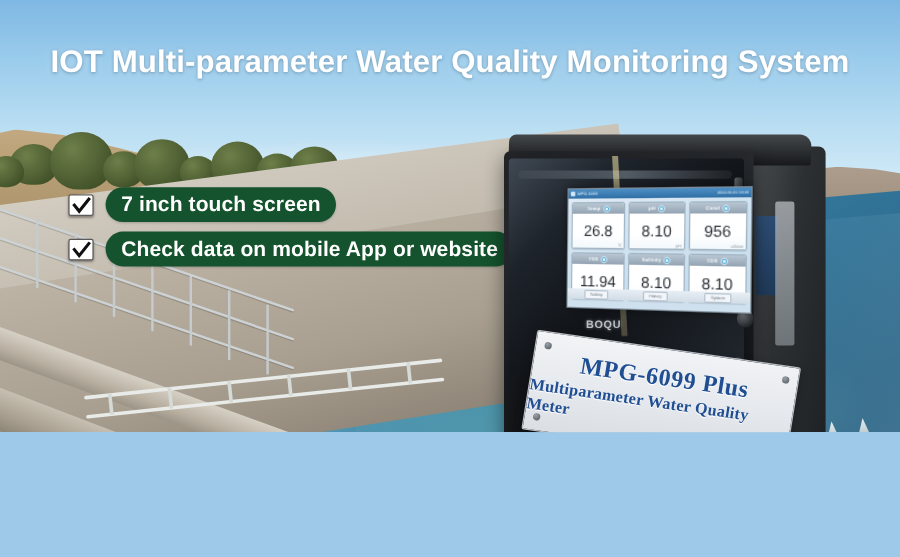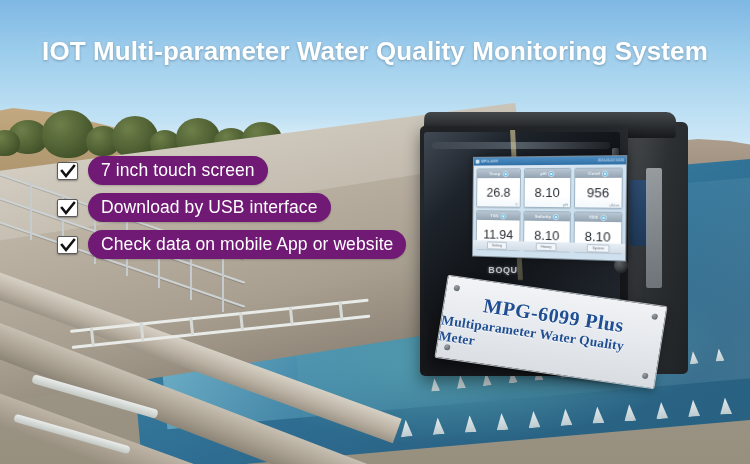--- a/index.html
+++ b/index.html
@@ -2,21 +2,21 @@
 <html><head>
 <meta charset="utf-8">
 <style>
   * { margin:0; padding:0; box-sizing:border-box; }
   html,body { width:750px; height:464px; }
   body {
     font-family:"Liberation Sans", sans-serif;
     background:#9ec9e8; overflow:hidden;
   }
   #stage {
-    position:relative; width:750px; height:464px; overflow:hidden;
+    position:relative; width:750px; height:360px; overflow:hidden;
   }
 
   
   .sky {
     position:absolute; left:0; top:0; width:750px; height:190px;
     background:linear-gradient(180deg,#7fb8e4 0%,#9ccdec 28%,#bcdff3 58%,#d6ecf8 85%,#e6f2f9 100%);
   }
   .sky-haze {
     position:absolute; left:0; top:70px; width:750px; height:110px;
     background:radial-gradient(ellipse 420px 90px at 38% 100%,rgba(255,255,255,.75),rgba(255,255,255,0) 70%);
@@ -150,21 +150,21 @@
   .frow { position:relative; height:37px; display:flex; align-items:center; }
   .cbx {
     width:21px; height:18px; flex:0 0 auto;
     background:#ffffff; border:1px solid #5a5a5a; border-radius:2px;
     position:relative; box-shadow:0 1px 2px rgba(0,0,0,.35);
   }
   .cbx svg { position:absolute; left:2px; top:1px; }
   .pill {
     margin-left:10px; height:29px; display:inline-flex; align-items:center;
     padding:0 13px 0 13px; border-radius:15px;
-    background:#701a75; color:#fff; font-size:17.5px; font-weight:400;
+    background:#14532d; color:#fff; font-size:17.5px; font-weight:700;
     white-space:nowrap; letter-spacing:.1px;
     box-shadow:0 1px 2px rgba(0,0,0,.18);
   }
 
   
   .device { position:absolute; left:418px; top:108px; width:272px; height:275px; }
   .encl-side {
     position:absolute; left:184px; top:14px; width:86px; height:252px;
     background:linear-gradient(100deg,#3a3d40 0%,#4a4e51 20%,#2d3033 55%,#1f2225 100%);
     border-radius:3px 6px 5px 4px;
@@ -438,28 +438,20 @@
       <span class="cbx">
         <svg width="16" height="15" viewBox="0 0 16 15">
             <path d="M2 7 L6 12 L14 2" stroke="#111" stroke-width="2.6" fill="none" stroke-linecap="square"></path>
           </svg>
       </span>
       <span class="pill">7 inch touch screen</span>
     </div>
 
 
 
-    <div class="frow">
-      <span class="cbx">
-        <svg width="16" height="15" viewBox="0 0 16 15">
-            <path d="M2 7 L6 12 L14 2" stroke="#111" stroke-width="2.6" fill="none" stroke-linecap="square"></path>
-          </svg>
-      </span>
-      <span class="pill">Download by USB interface</span>
-    </div>
 
     <div class="frow">
       <span class="cbx">
         <svg width="16" height="15" viewBox="0 0 16 15">
             <path d="M2 7 L6 12 L14 2" stroke="#111" stroke-width="2.6" fill="none" stroke-linecap="square"></path>
           </svg>
       </span>
       <span class="pill">Check data on mobile App or website</span>
     </div>
 

